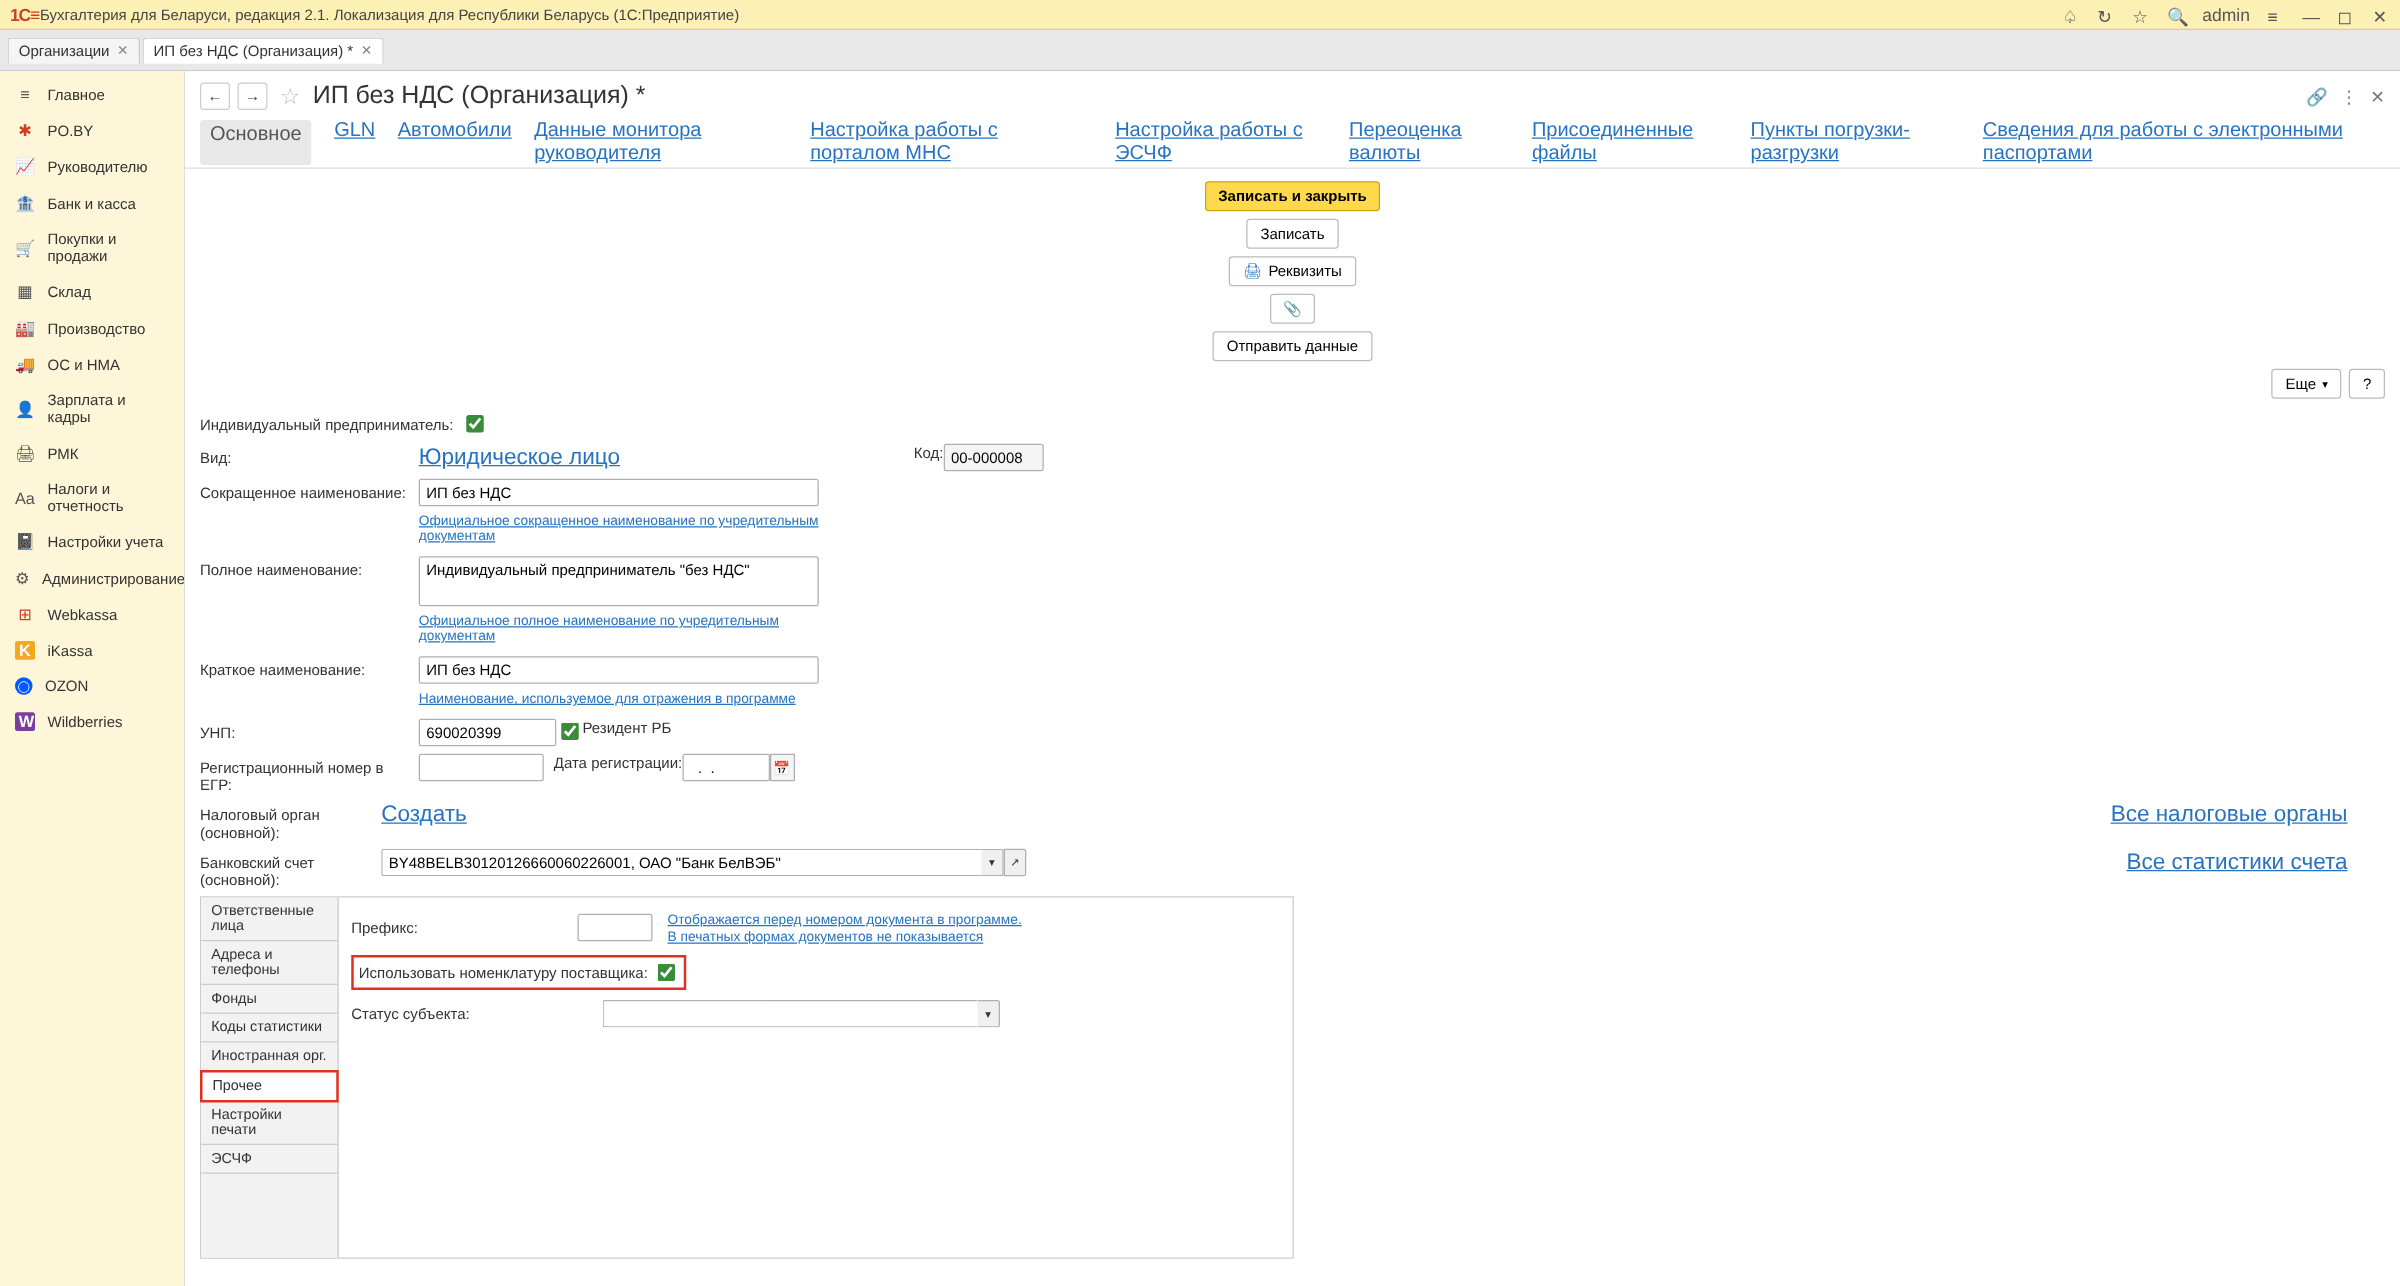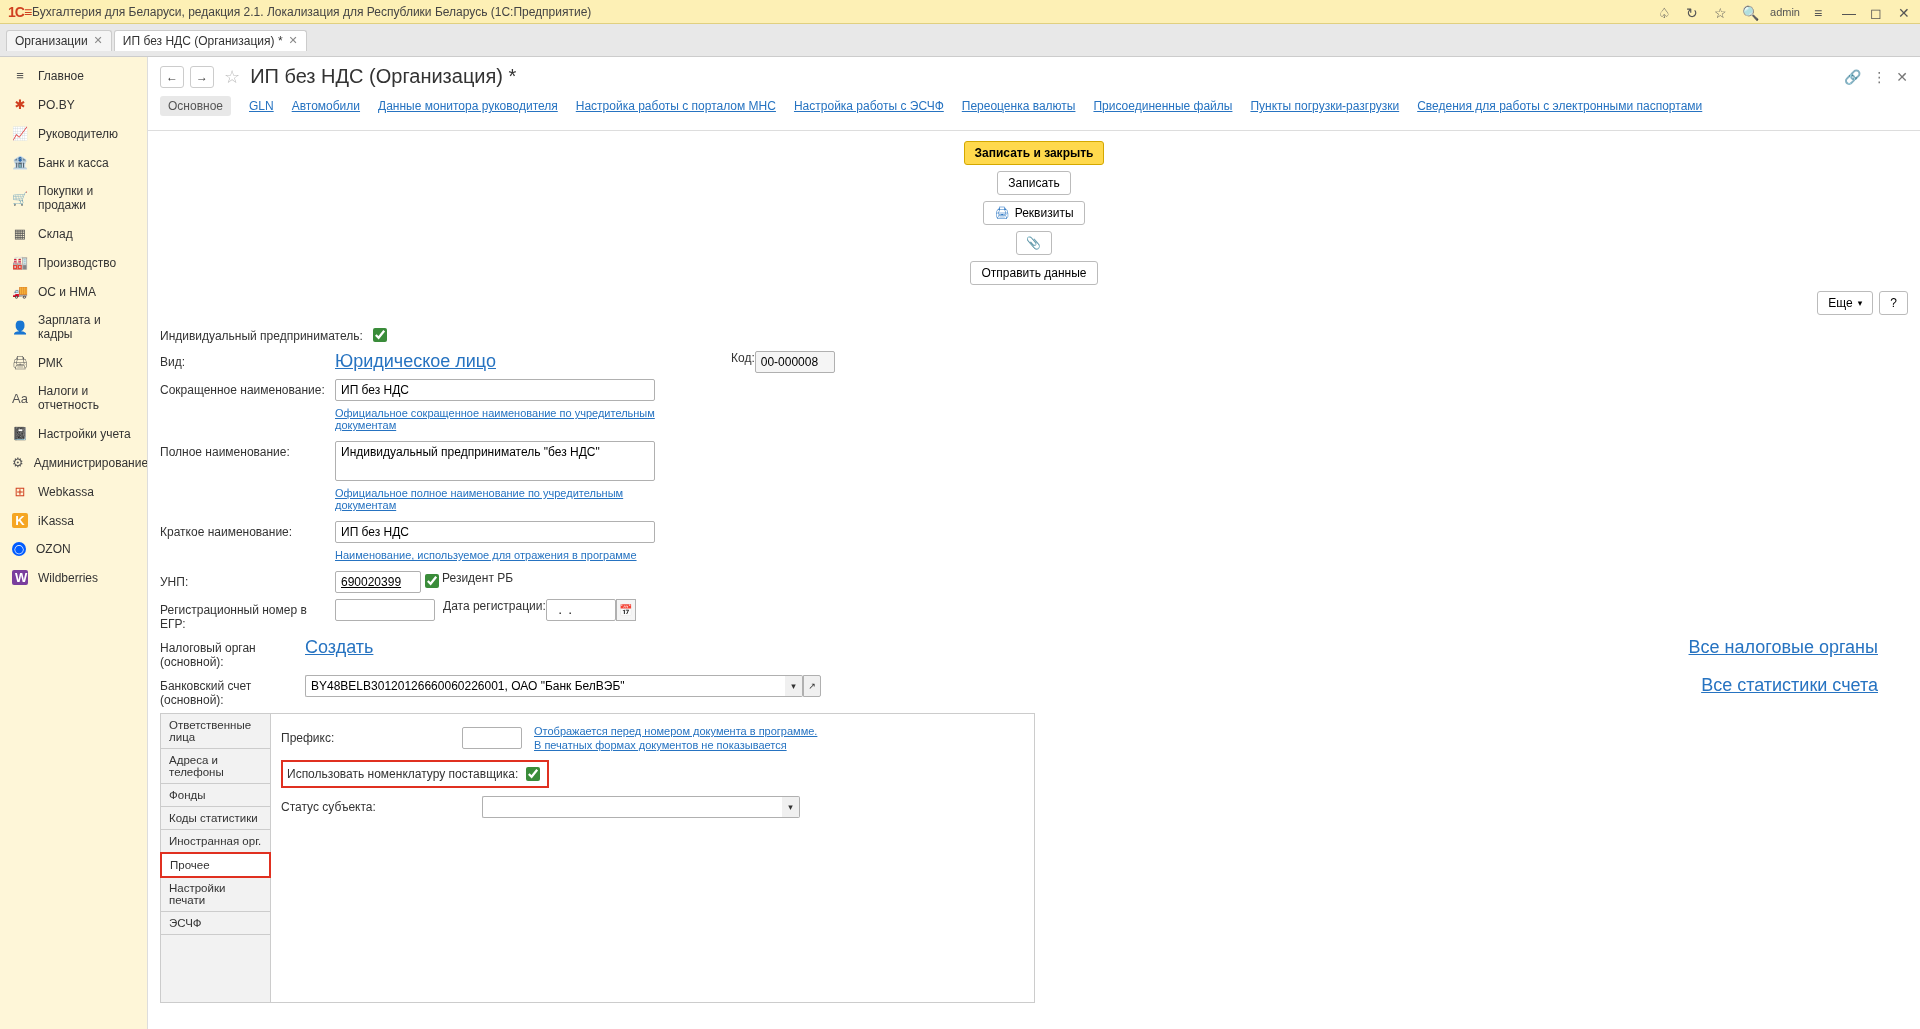--- a/index.html
+++ b/index.html
@@ -6,21 +6,21 @@
   body { margin: 0; font-size: 12px; color: #333; background: #fff; }
   
   
   .topbar { height: 24px; background: #fdf0b5; display: flex; align-items: center; padding: 0 8px; border-bottom: 1px solid #e0d080; }
   .topbar-left { display: flex; align-items: center; }
   .logo { color: #d04020; font-weight: bold; font-size: 14px; letter-spacing: -1px; }
   .hamburger { color: #d04020; font-size: 14px; cursor: pointer; }
   .app-title { font-size: 12px; color: #444; }
   .topbar-right { margin-left: auto; display: flex; align-items: center; gap: 14px; }
   .topbar-icon { width: 14px; height: 14px; color: #555; cursor: pointer; font-size: 14px; }
-  .user-label { color: #555; font-size: 11px; }
+  .user-label { color: #555; font-size: 14px; }
   
   
   .tabsbar { height: 26px; background: #e8e8e8; display: flex; align-items: center; padding: 16px 6px; border-bottom: 1px solid #ccc; }
   .doc-tab { background: #f5f5f5; border: 1px solid #ccc; border-bottom: none; padding: 3px 8px; margin-right: 2px; display: flex; align-items: center; gap: 6px; font-size: 12px; border-radius: 3px 3px 0 0; cursor: pointer; }
   .doc-tab.active { background: #fff; }
   .tab-close { color: #888; font-size: 11px; cursor: pointer; }
   
   
   .main-wrap { display: flex; height: calc(100vh - 50px); }
   
@@ -35,21 +35,21 @@
   
   .content { flex: 1; display: flex; flex-direction: column; overflow: auto; background: #fff; }
   .page-header { display: flex; align-items: center; padding: 8px 12px; gap: 6px; }
   .nav-btn { border: 1px solid #ccc; background: #fff; width: 24px; height: 22px; border-radius: 3px; display: flex; align-items: center; justify-content: center; cursor: pointer; font-size: 12px; }
   .star-icon { font-size: 18px; color: #bbb; margin: 0 4px; }
   .page-title { font-size: 20px; color: #333; }
   .header-right { margin-left: auto; display: flex; gap: 10px; font-size: 14px; color: #777; }
   .header-right span { cursor: pointer; }
   
   
-  .content-tabs { display: flex; align-items: center; gap: 18px; padding: 0 12px 14px; border-bottom: 1px solid #ddd; font-size: 12px; }
+  .content-tabs { display: flex; gap: 18px; padding: 0 12px 2px; border-bottom: 1px solid #ddd; font-size: 16px; }
   .ctab { color: #2673c1; text-decoration: underline; cursor: pointer; }
   .ctab.active { background: #e8e8e8; color: #555; text-decoration: none; padding: 3px 8px; border-radius: 3px; }
   
   
   .toolbar { display: flex; align-items: center; gap: 6px; padding: 10px 12px 6px; flex-direction: column; }
   .btn { border: 1px solid #bbb; background: #fff; padding: 4px 10px; border-radius: 3px; cursor: pointer; font-size: 12px; display: inline-flex; align-items: center; gap: 5px; }
   .btn.primary { background: #ffd94d; border-color: #d4a800; font-weight: bold; }
   .btn-icon { font-size: 12px; }
   .toolbar-right { margin-left: auto; display: flex; gap: 6px; }
   .btn.dropdown::after { content: " ▾"; font-size: 9px; }
@@ -258,21 +258,21 @@
       <span class="hint">Официальное полное наименование по учредительным документам</span>
 
       <div class="form-row">
         <span class="form-label">Краткое наименование:</span>
         <input type="text" style="width: 320px;" value="ИП без НДС">
       </div>
       <span class="hint">Наименование, используемое для отражения в программе</span>
 
       <div class="form-row">
         <span class="form-label">УНП:</span>
-        <input type="text" style="width: 86px; text-decoration: underline;" value="690020399">
+        <input type="text" style="width: 110px;" value="690020399">
         <input type="checkbox" class="checkbox" checked="" style="">
         <span>Резидент РБ</span>
       </div>
 
       <div class="form-row">
         <span class="form-label">Регистрационный номер в ЕГР:</span>
         <input type="text" style="width: 100px;">
         <span style="margin-left:8px;">Дата регистрации:</span>
         <div class="date-field">
           <input type="text" style="width: 70px;" value="  .  .    ">

